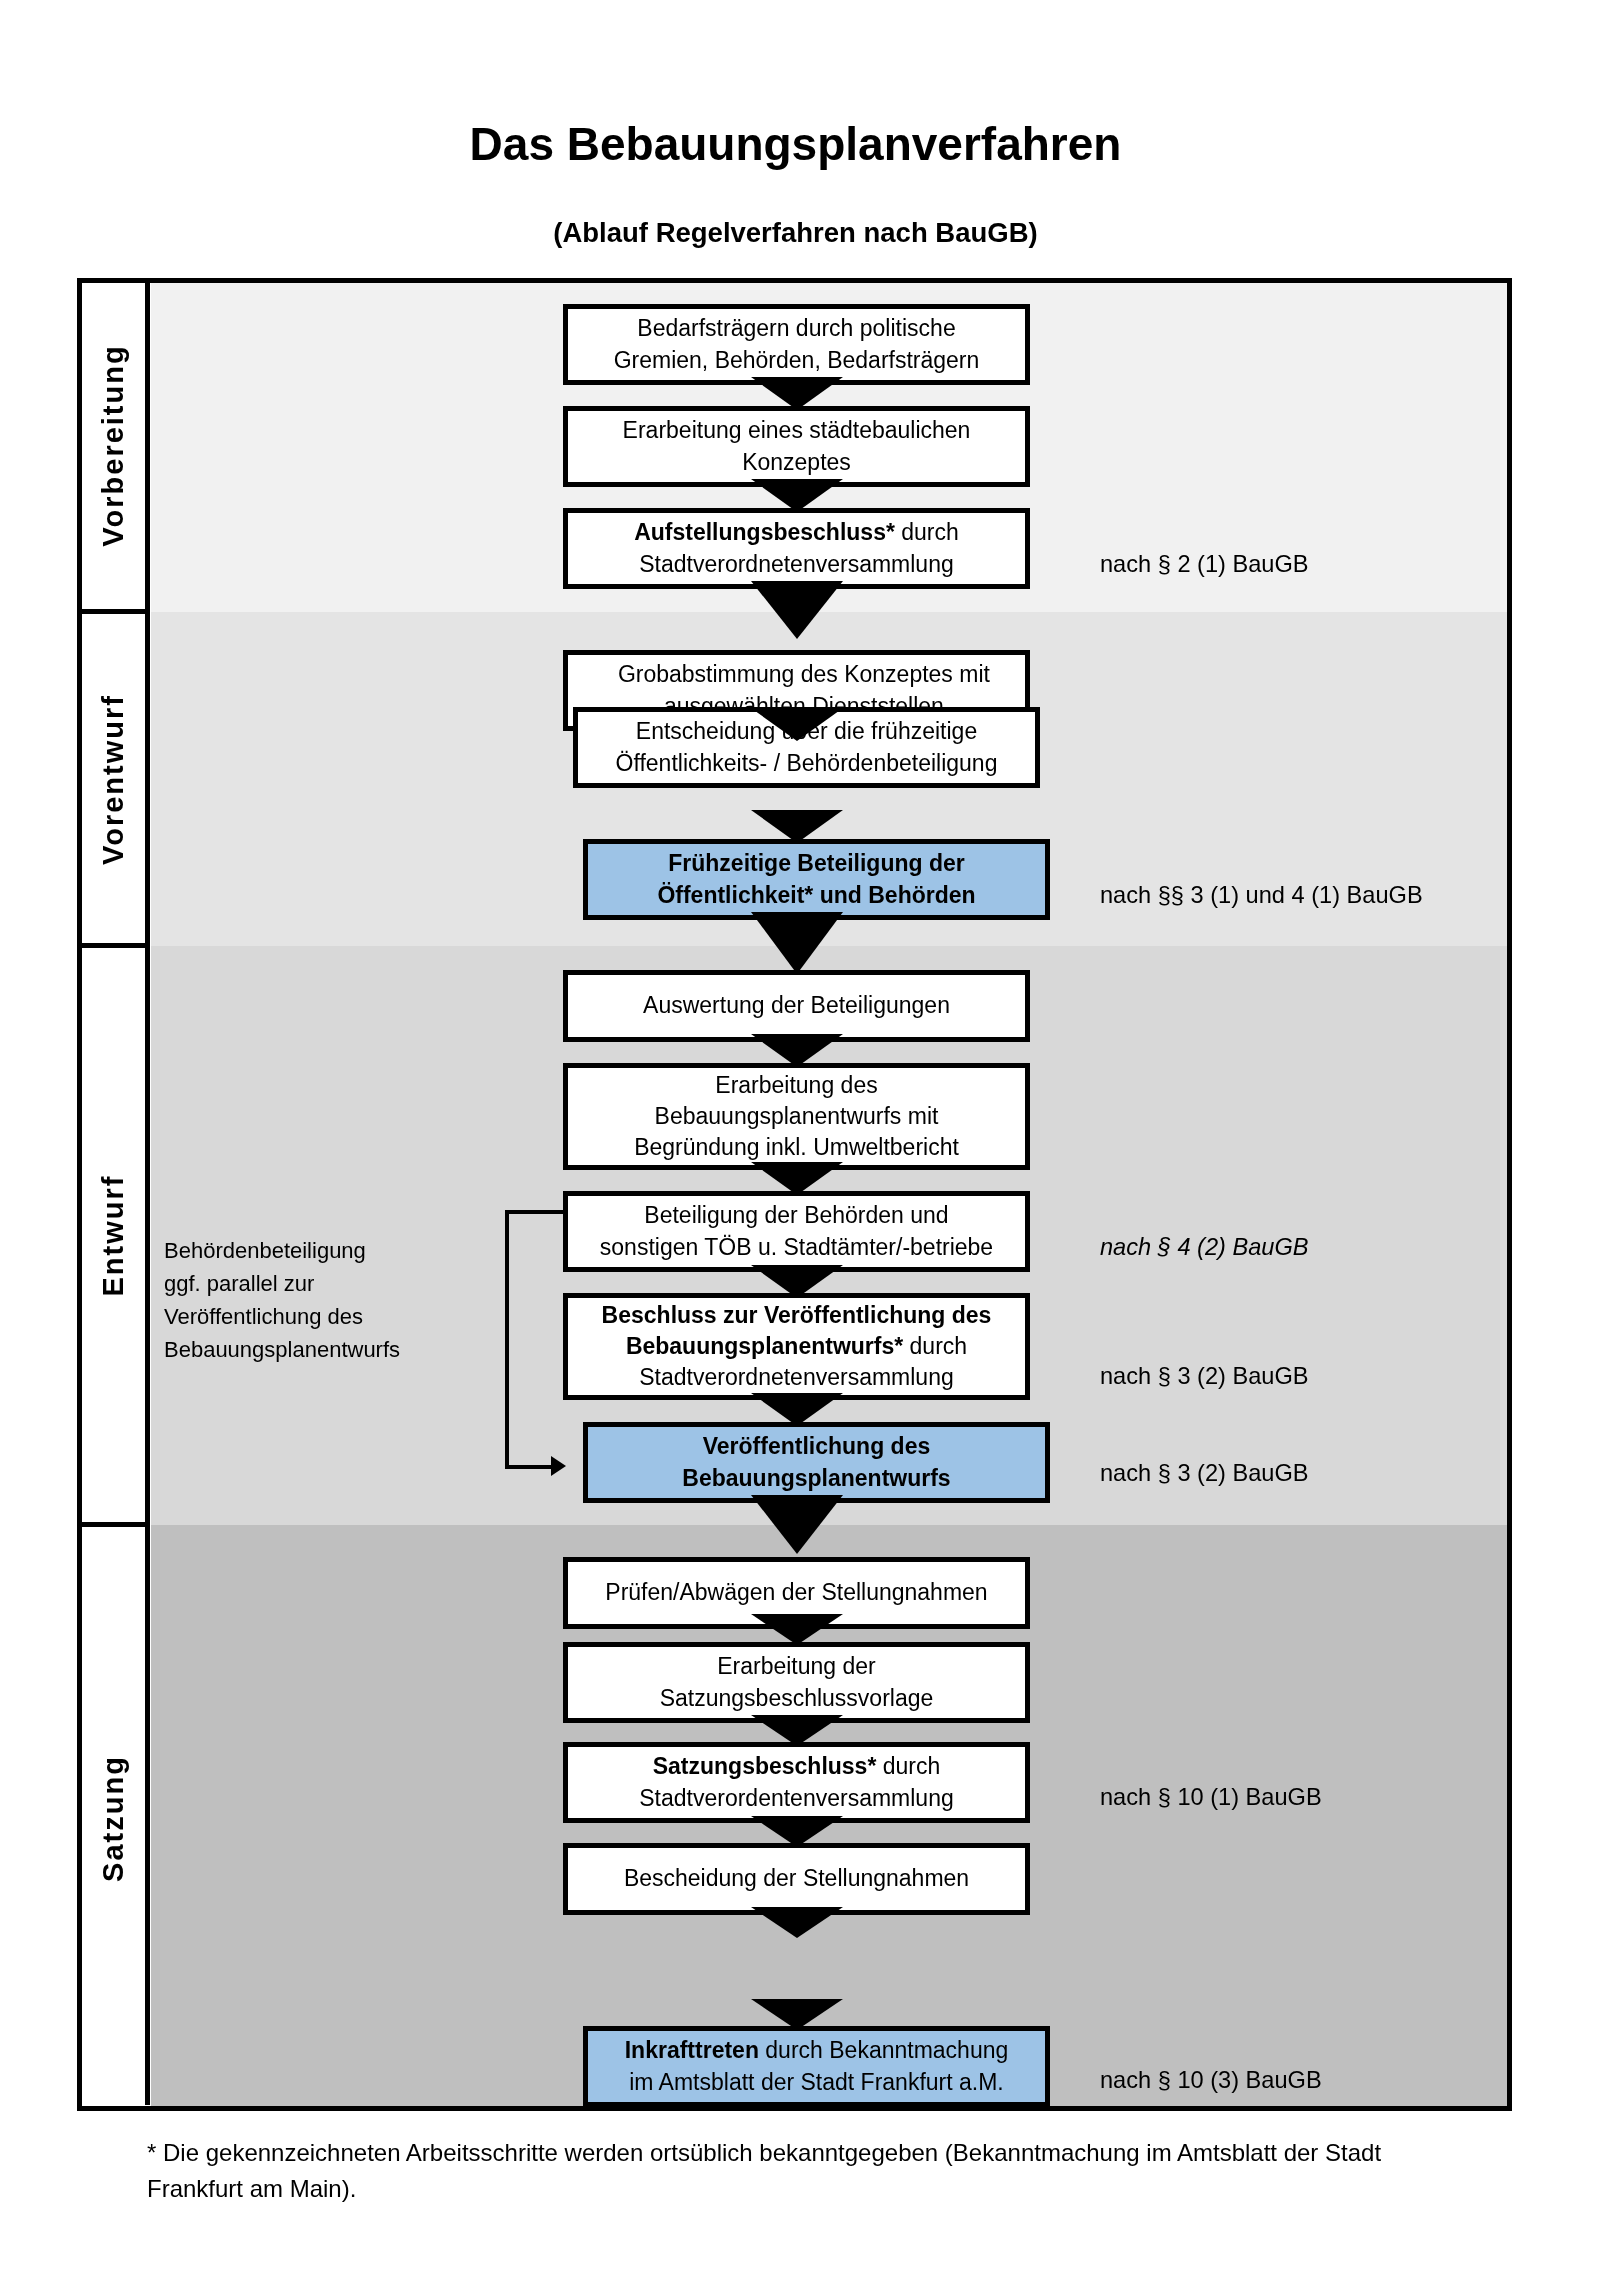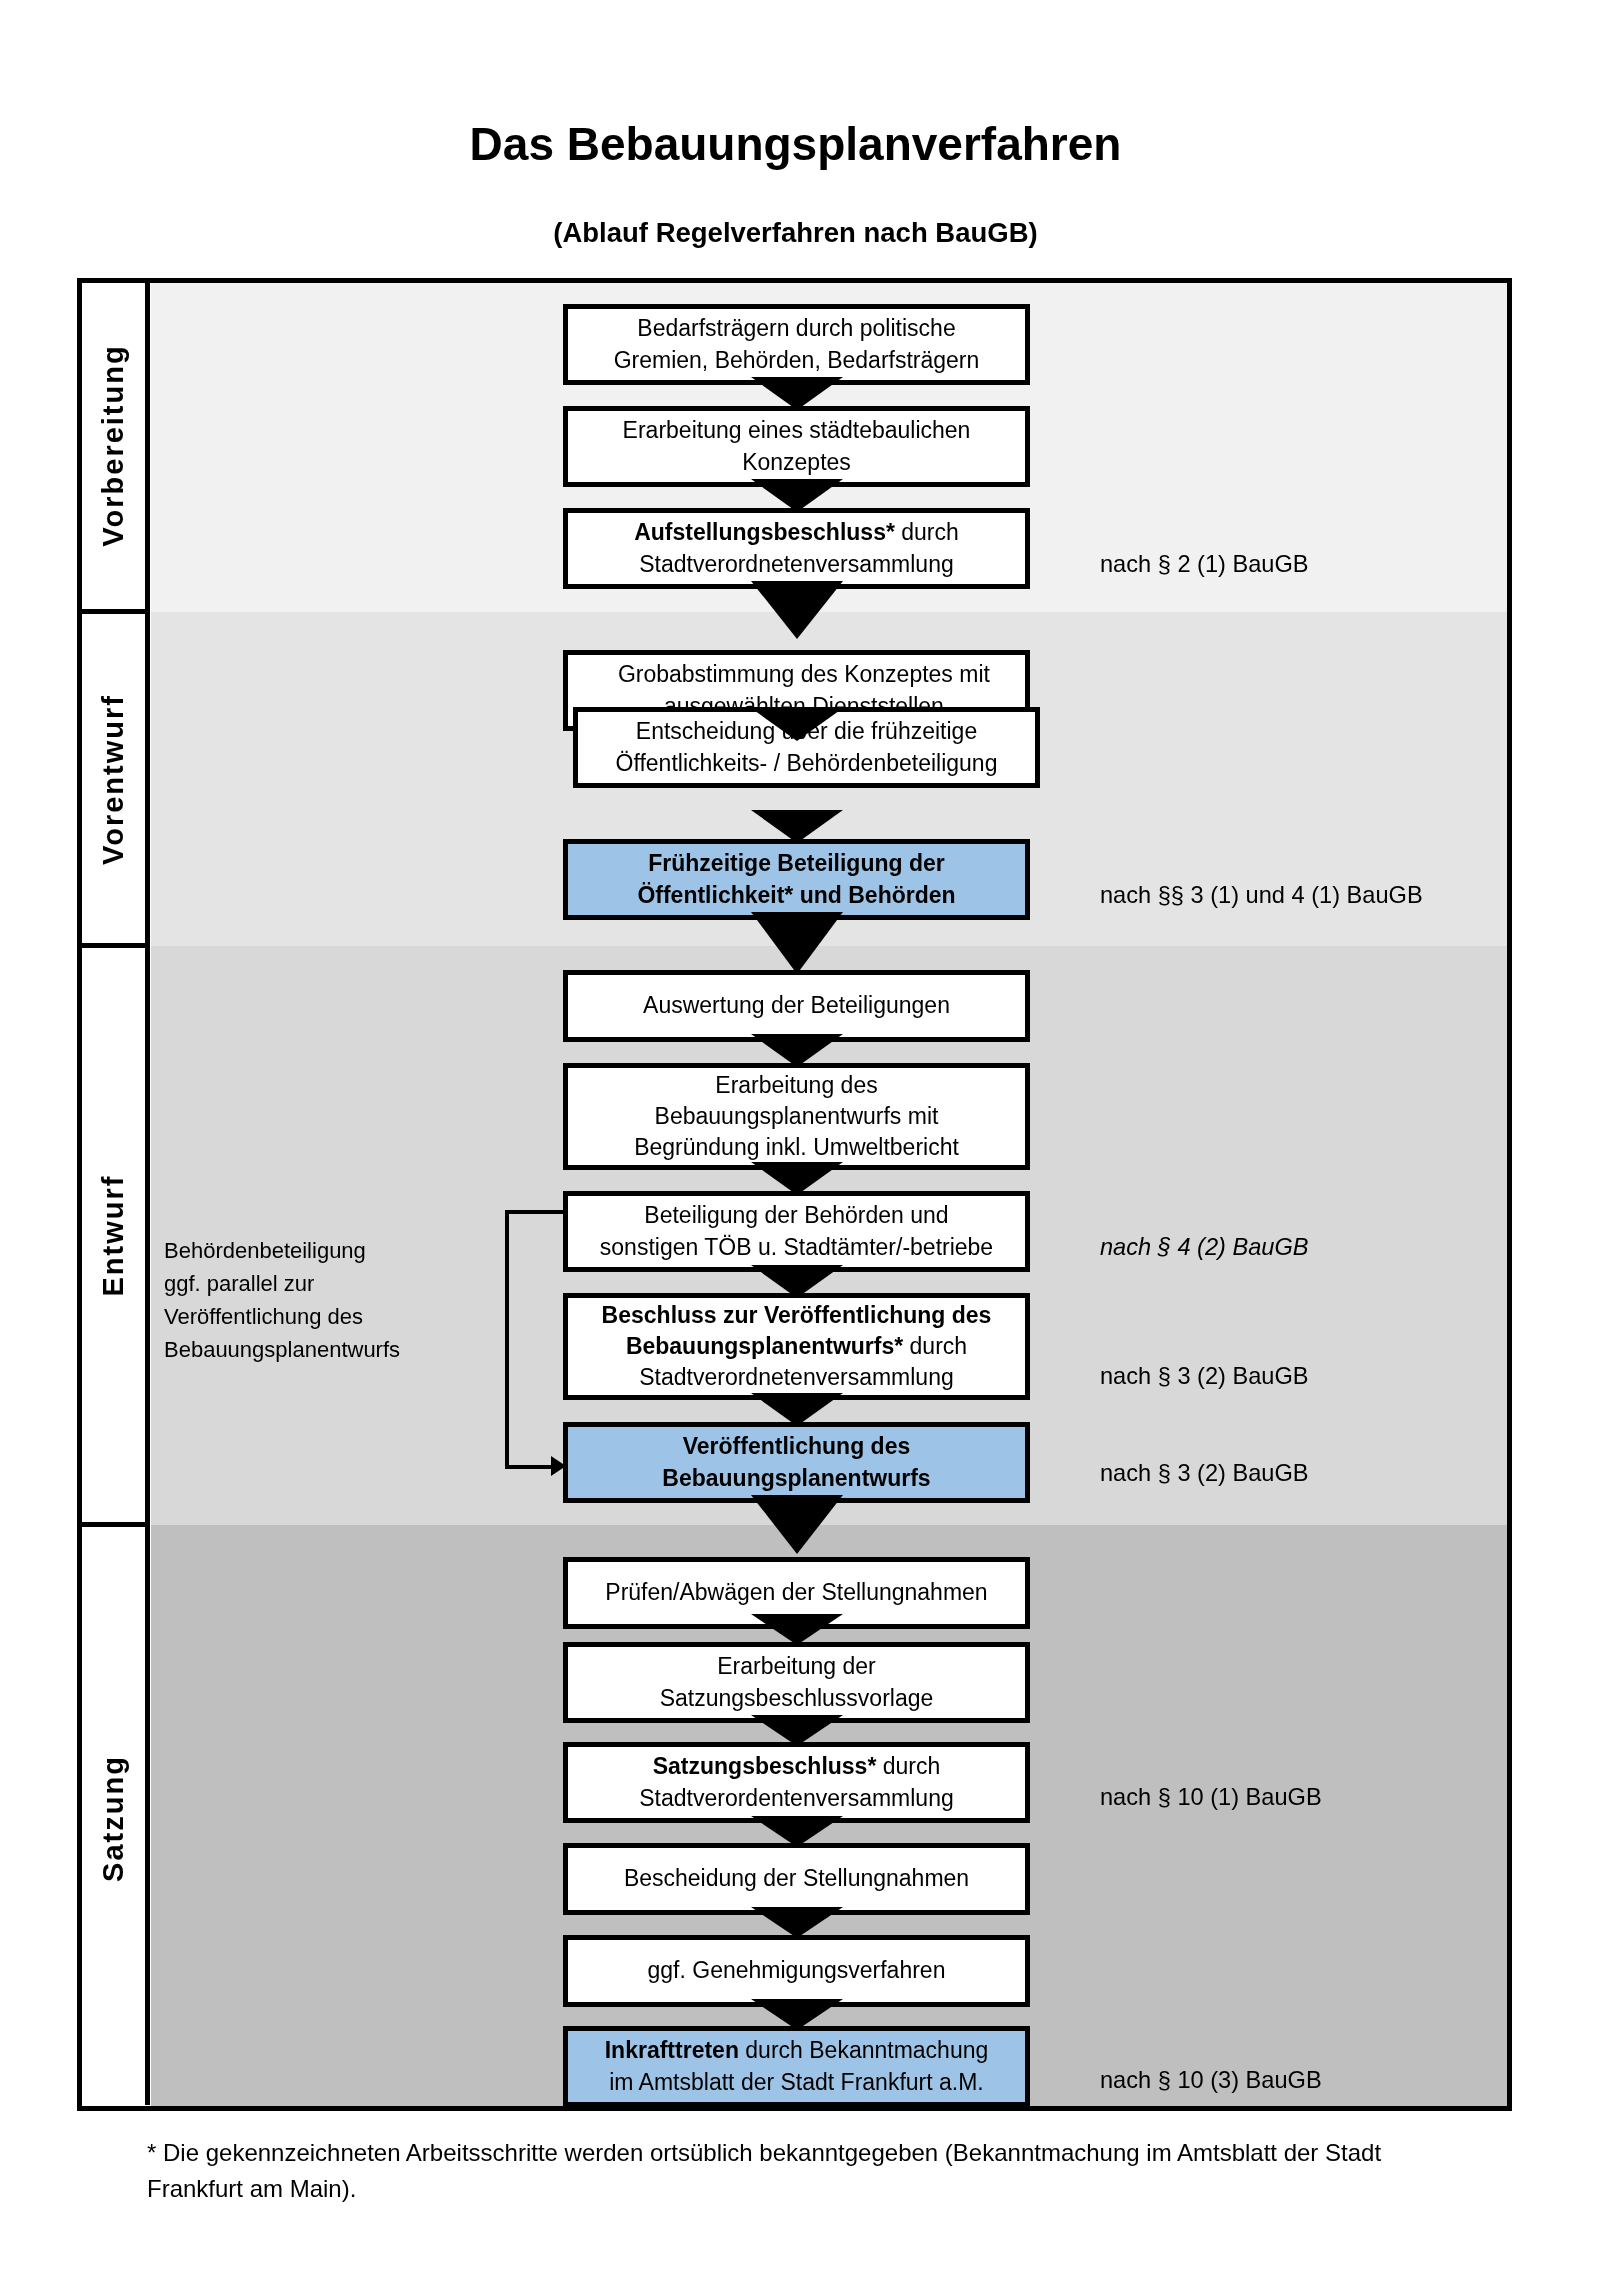--- a/index.html
+++ b/index.html
@@ -50,21 +50,21 @@
   
   .fbox{
     position:absolute;left:563px;width:467px;
     border:5.2px solid #000;box-sizing:border-box;background:#ffffff;
     display:flex;align-items:center;justify-content:center;
     text-align:center;font-size:23px;line-height:1.36;
     padding:0 5.2px;
   }
   .fbox .tx{display:block;width:100%;white-space:pre-line;}
   .fbox .bb{font-weight:bold;}
-  .fbox.hl{background:var(--c-highlight,#9dc3e6);}
+  .fbox.hl{background:var(--c-highlight,#9dc3e6);margin-left:20px;}
   .b0{top:304px;height:81px;}
   .b1{top:406px;height:81px;}
   .b2{top:508px;height:81px;}
   .b3{top:650px;height:81px;padding-left:20px;}
   .b4{top:707px;height:81px;margin-left:10px;}
   .b5{top:839px;height:81px;}
   .b6{top:970px;height:72px;}
   .b7{top:1063px;height:107px;}
   .b8{top:1191px;height:81px;}
   .b9{top:1293px;height:107px;}
@@ -212,23 +212,20 @@
       <span class="tx"><span class="bb"></span><span>Erarbeitung der
 Satzungsbeschlussvorlage</span></span>
     </div>
   <div class="fbox b13">
       <span class="tx"><span class="bb">Satzungsbeschluss*</span><span> durch
 Stadtverordentenversammlung</span></span>
     </div>
   <div class="fbox b14">
       <span class="tx"><span class="bb"></span><span>Bescheidung der Stellungnahmen</span></span>
     </div>
-  <div class="fbox b15">
-      <span class="tx"><span class="bb"></span><span>ggf. Genehmigungsverfahren</span></span>
-    </div>
   <div class="fbox b16 hl">
       <span class="tx"><span class="bb">Inkrafttreten</span><span> durch Bekanntmachung
 im Amtsblatt der Stadt Frankfurt a.M.</span></span>
     </div>
 
   <div class="arr a0"></div>
   <div class="arr a1"></div>
   <div class="arr a2"></div>
   <div class="arr a3"></div>
   <div class="arr a4"></div>

